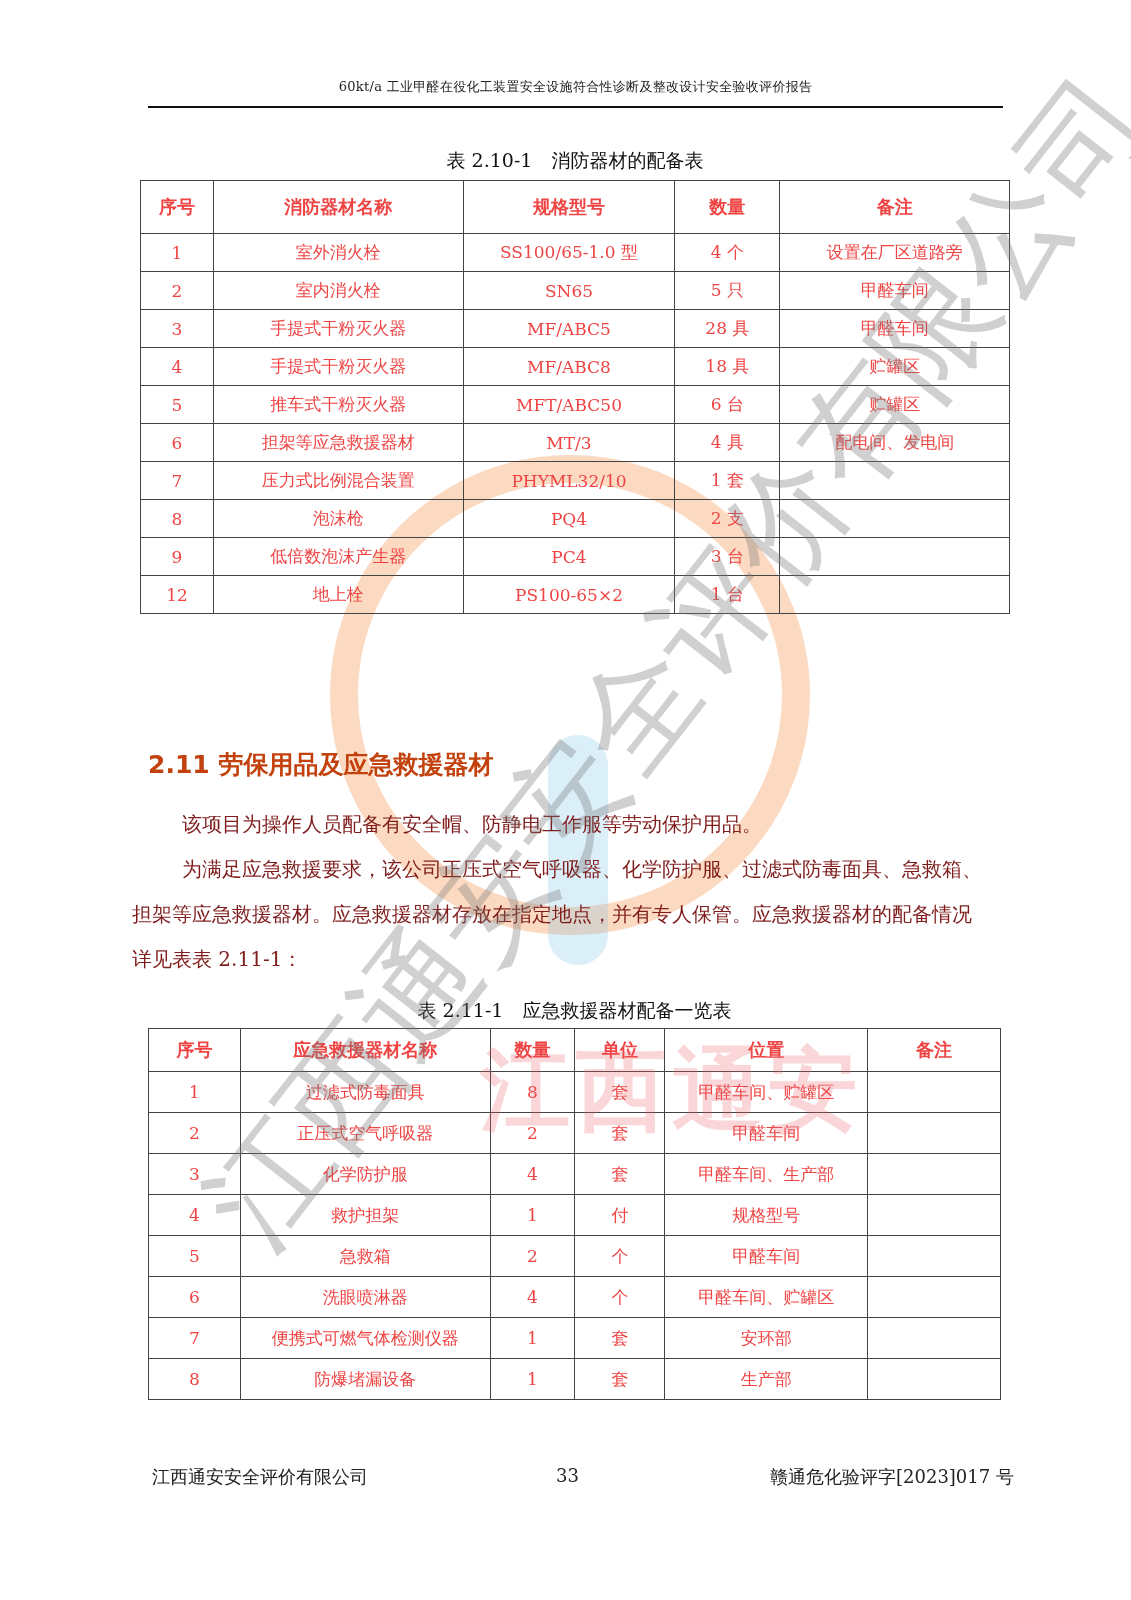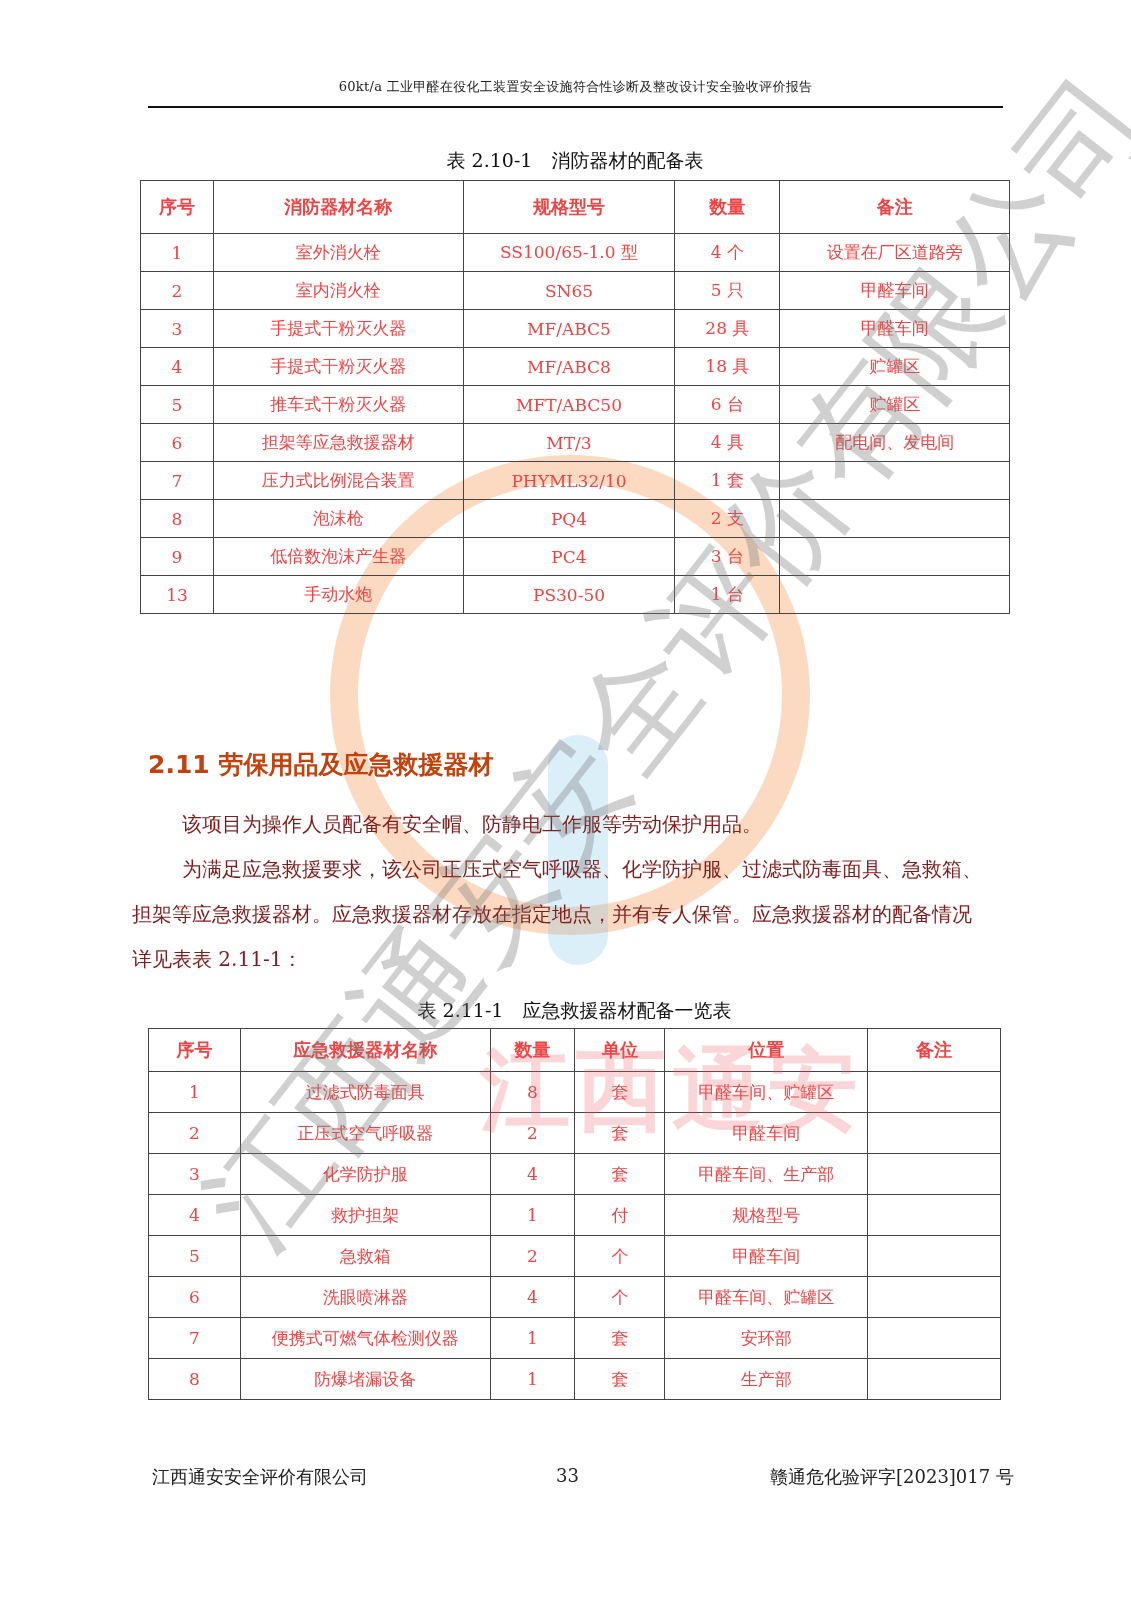--- a/index.html
+++ b/index.html
@@ -123,23 +123,23 @@
         <td></td>
       </tr>
       <tr>
         <td>9</td>
         <td>低倍数泡沫产生器</td>
         <td>PC4</td>
         <td>3 台</td>
         <td></td>
       </tr>
       <tr>
-        <td>13</td>
-        <td>手动水炮</td>
-        <td>PS30-50</td>
+        <td>12</td>
+        <td>地上栓</td>
+        <td>PS100-65×2</td>
         <td>1 台</td>
         <td></td>
       </tr>
     </tbody>
 </table>
 
 <div class="section-heading">2.11 劳保用品及应急救援器材</div>
 <div class="para p1">该项目为操作人员配备有安全帽、防静电工作服等劳动保护用品。</div>
 <div class="para p2">为满足应急救援要求，该公司正压式空气呼吸器、化学防护服、过滤式防毒面具、急救箱、担架等应急救援器材。应急救援器材存放在指定地点，并有专人保管。应急救援器材的配备情况详见表表 2.11-1：</div>
 

